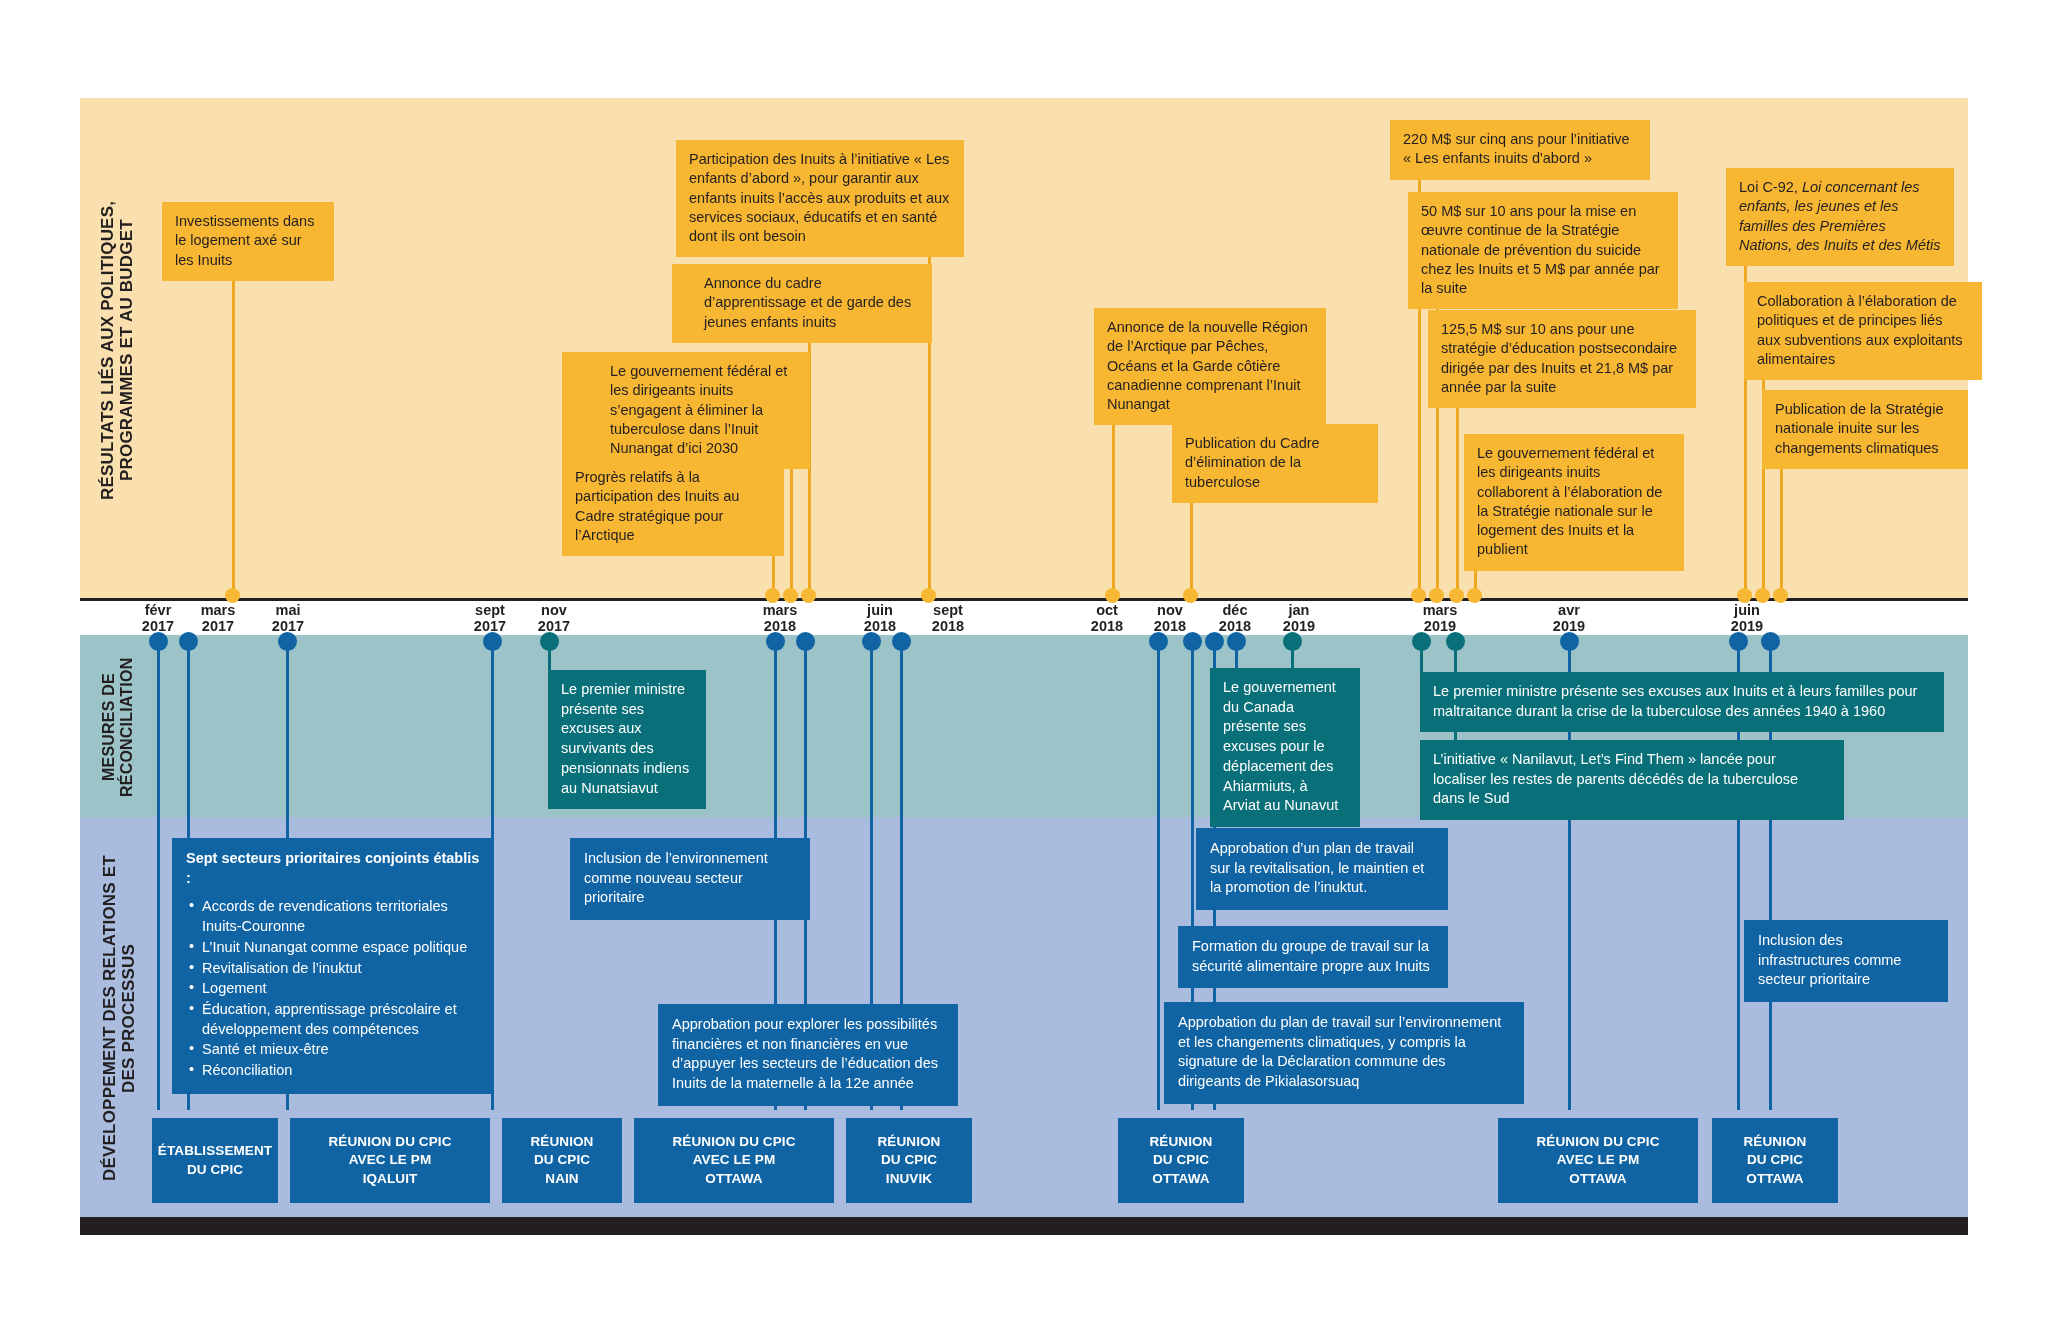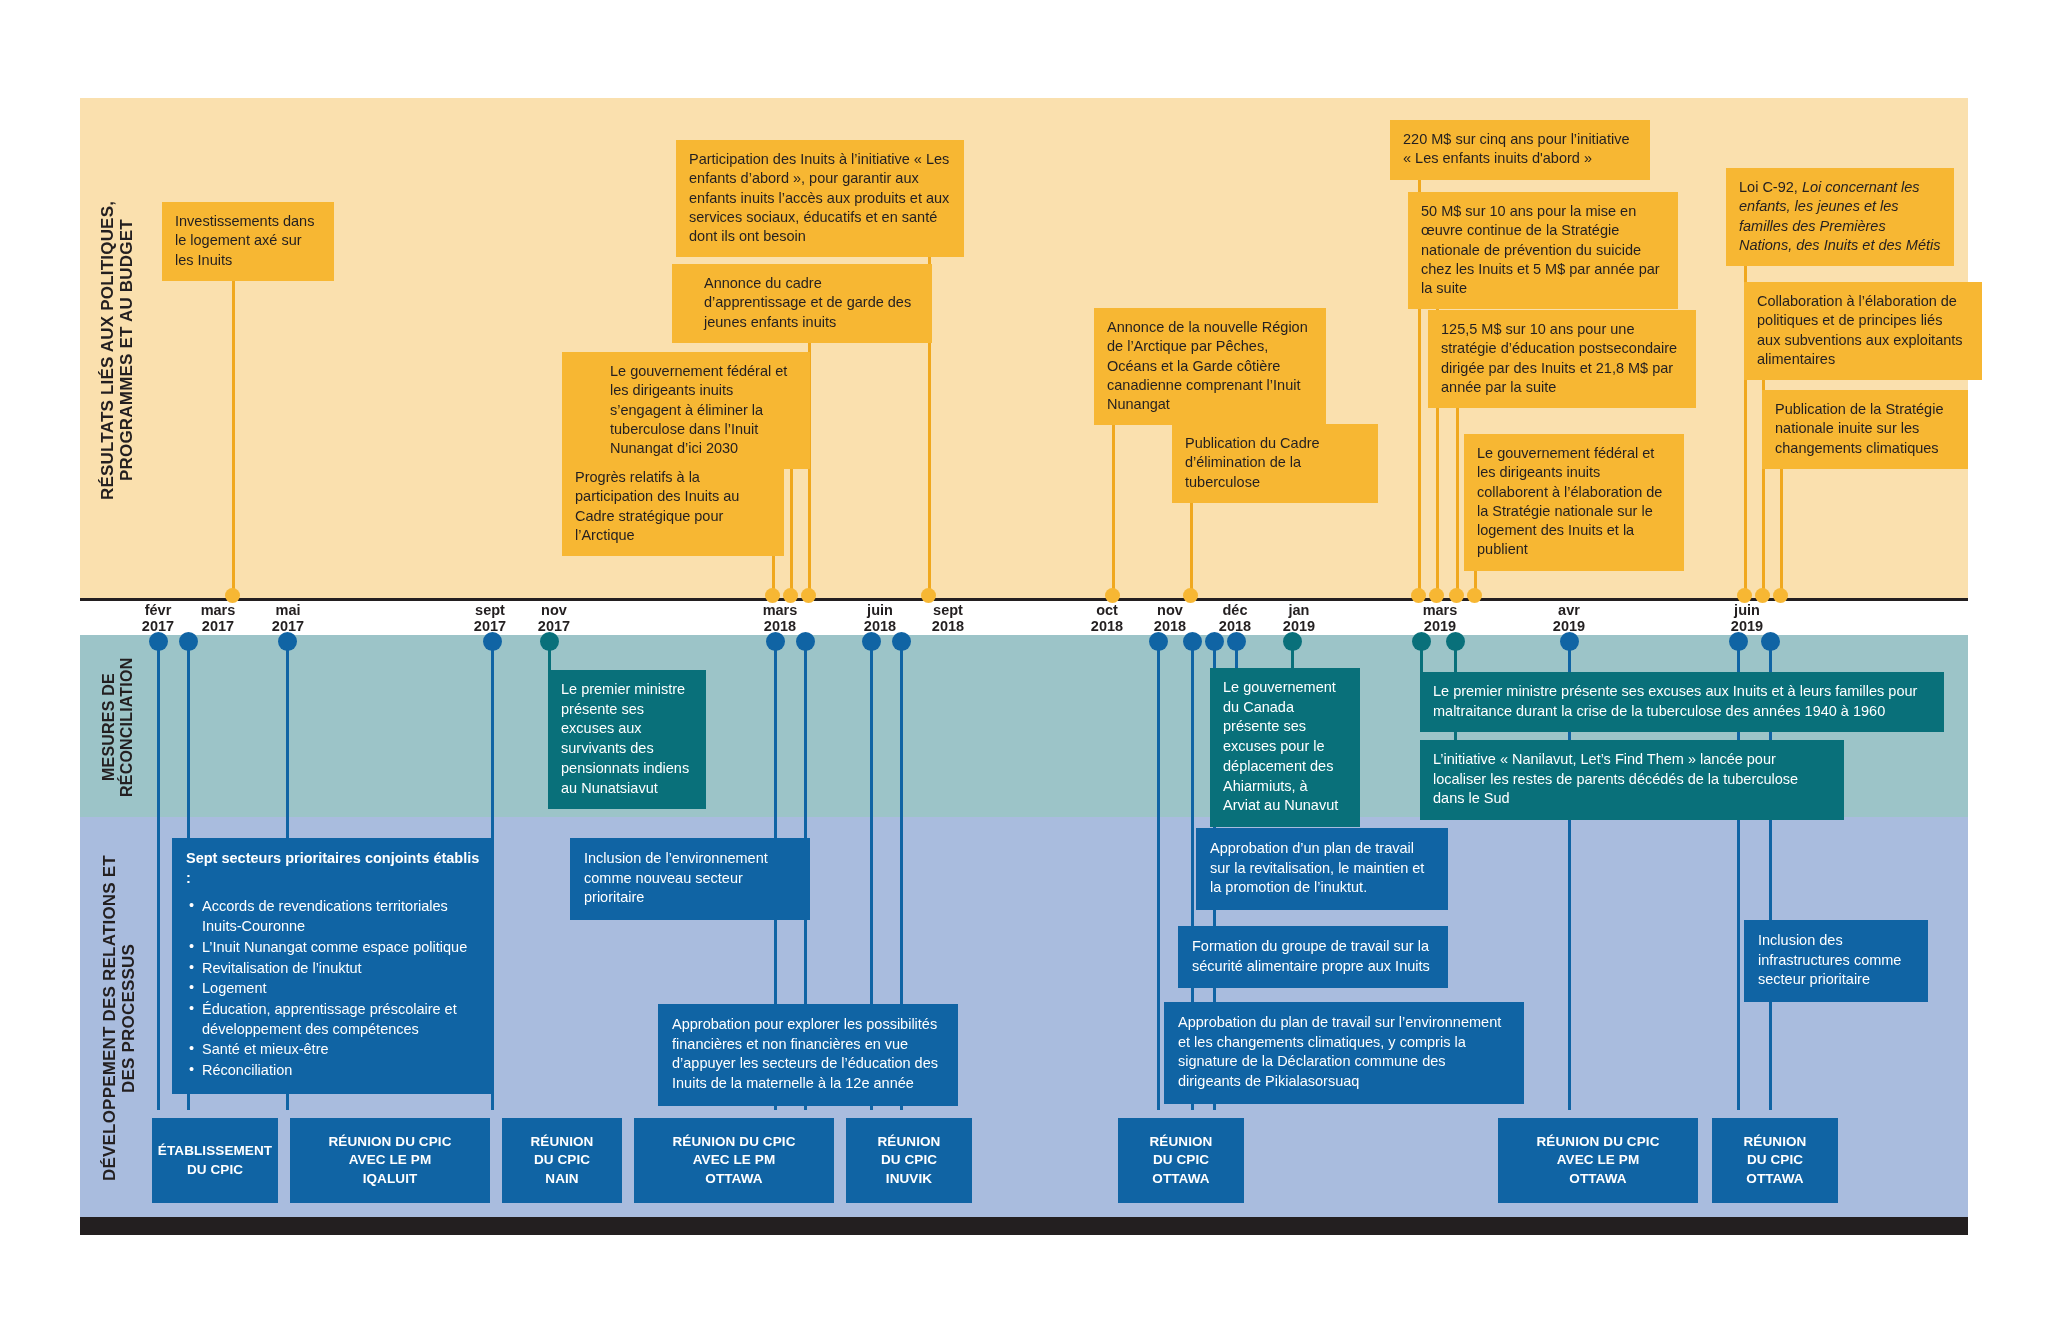--- a/index.html
+++ b/index.html
@@ -223,21 +223,21 @@
   <div class="box box-b" style="left:570px;top:838px;width:240px;">Inclusion de l’environnement comme nouveau secteur prioritaire</div>
 
   <div class="box box-b" style="left:658px;top:1004px;width:300px;">Approbation pour explorer les possibilités financières et non financières en vue d’appuyer les secteurs de l’éducation des Inuits de la maternelle à la 12e année</div>
 
   <div class="box box-b" style="left:1196px;top:828px;width:252px;">Approbation d’un plan de travail sur la revitalisation, le maintien et la promotion de l’inuktut.</div>
 
   <div class="box box-b" style="left:1178px;top:926px;width:270px;">Formation du groupe de travail sur la sécurité alimentaire propre aux Inuits</div>
 
   <div class="box box-b" style="left:1164px;top:1002px;width:360px;">Approbation du plan de travail sur l’environnement et les changements climatiques, y compris la signature de la Déclaration commune des dirigeants de Pikialasorsuaq</div>
 
-  <div class="box box-b" style="left:1744px;top:920px;width:184px;">Inclusion des infrastructures comme secteur prioritaire</div>
+  <div class="box box-b" style="left:1744px;top:920px;width:204px;">Inclusion des infrastructures comme secteur prioritaire</div>
 
   <div class="meet" style="left:152px;top:1118px;width:126px;height:85px;">ÉTABLISSEMENT<br>DU CPIC</div>
   <div class="meet" style="left:290px;top:1118px;width:200px;height:85px;">RÉUNION DU CPIC<br>AVEC LE PM<br>IQALUIT</div>
   <div class="meet" style="left:502px;top:1118px;width:120px;height:85px;">RÉUNION<br>DU CPIC<br>NAIN</div>
   <div class="meet" style="left:634px;top:1118px;width:200px;height:85px;">RÉUNION DU CPIC<br>AVEC LE PM<br>OTTAWA</div>
   <div class="meet" style="left:846px;top:1118px;width:126px;height:85px;">RÉUNION<br>DU CPIC<br>INUVIK</div>
   <div class="meet" style="left:1118px;top:1118px;width:126px;height:85px;">RÉUNION<br>DU CPIC<br>OTTAWA</div>
   <div class="meet" style="left:1498px;top:1118px;width:200px;height:85px;">RÉUNION DU CPIC<br>AVEC LE PM<br>OTTAWA</div>
   <div class="meet" style="left:1712px;top:1118px;width:126px;height:85px;">RÉUNION<br>DU CPIC<br>OTTAWA</div>
 

